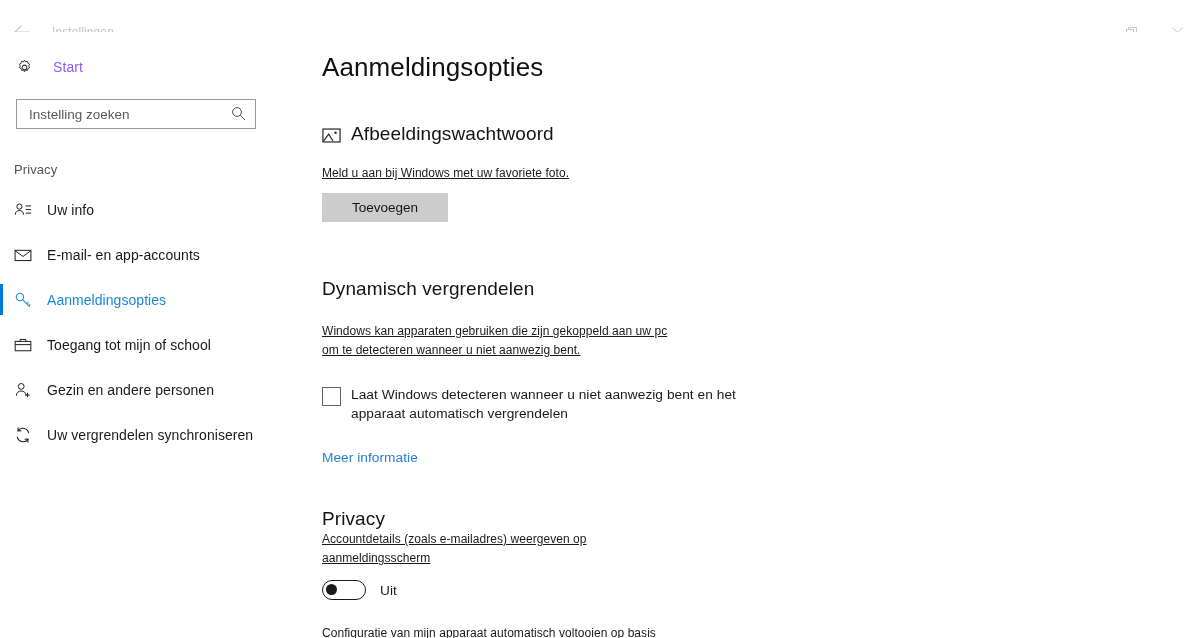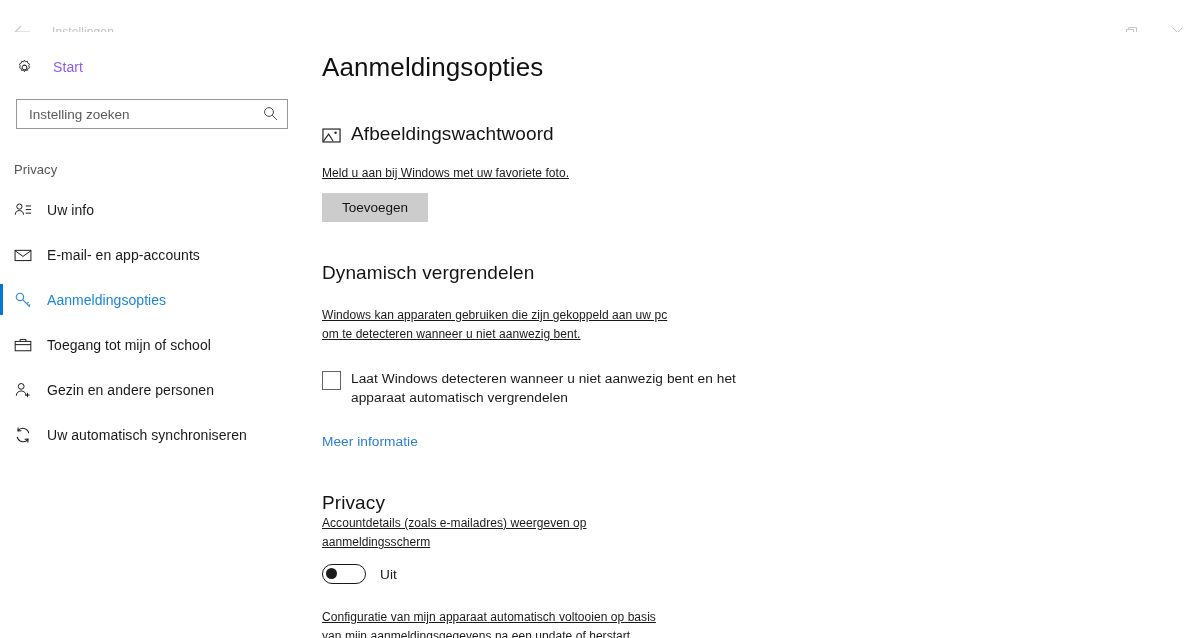--- a/index.html
+++ b/index.html
@@ -52,21 +52,21 @@
     height: 40px; padding-left: 16px;
     margin-top: 15px;
   }
   .start-icon { width: 22px; color: #333; display: flex; align-items: center; }
   .start-label {
     font-size: 14px; color: #8b5cf6;
     margin-left: 15px; letter-spacing: .1px;
   }
   .search-wrap {
     margin: 12px 0 0 16px;
-    width: 272px; height: 30px;
+    width: 240px; height: 30px;
     border: 1px solid #999999;
     background: #ffffff;
     display: flex; align-items: center;
     position: relative;
   }
   .search-input {
     border: 0; outline: 0; background: transparent;
     font-family: "Liberation Sans", sans-serif;
     font-size: 13.5px; color: #1a1a1a;
     padding-left: 12px;
@@ -133,21 +133,21 @@
     font-size: 12px; color: #1a1a1a;
     line-height: 19px; letter-spacing: .05px;
     margin-left: 2px;
     text-decoration: underline;
   }
   .btn {
     display: inline-block;
     background: #cccccc; border: 0;
     font-family: "Liberation Sans", sans-serif;
     font-size: 13.5px; color: #141414;
-    padding: 6px 20px;
+    padding: 6px 30px;
     min-width: 95px;
     text-align: center;
     line-height: 17px;
   }
   .sec-title-plain {
     font-size: 19px; font-weight: 400; color: #141414;
     letter-spacing: .1px; margin-left: 2px;
   }
   .checkbox-row {
     display: flex; margin-left: 2px;
@@ -314,21 +314,21 @@
     <div class="nav-item">
       <span class="accent"></span>
       <span class="nav-ico">
         <svg width="18" height="18" viewBox="0 0 20 20">
           <path d="M16.4 8 A6.8 6.8 0 0 0 4.4 5.2" fill="none" stroke="currentColor" stroke-width="1.2"></path>
           <path d="M3.6 12 A6.8 6.8 0 0 0 15.6 14.8" fill="none" stroke="currentColor" stroke-width="1.2"></path>
           <path d="M4.6 1.6 L4.4 5.4 L8.2 5.2" fill="none" stroke="currentColor" stroke-width="1.2"></path>
           <path d="M15.4 18.4 L15.6 14.6 L11.8 14.8" fill="none" stroke="currentColor" stroke-width="1.2"></path>
         </svg>
       </span>
-      <span class="nav-label">Uw automatisch synchroniseren</span>
+      <span class="nav-label">Uw vergrendelen synchroniseren</span>
     </div>
 
   </div>
 </div>
 
 <div class="main">
 
   <div class="page-title">Aanmeldingsopties</div>
 
   <div>
@@ -341,21 +341,21 @@
         </svg>
       </span>
       <span class="sec-title">Afbeeldingswachtwoord</span>
     </div>
     <div class="body-text" style="margin-top:19px;">Meld u aan bij Windows met uw favoriete foto.</div>
     <div style="margin-top:10px;margin-left:2px;">
       <button class="btn">Toevoegen</button>
     </div>
   </div>
 
-  <div style="margin-top:40px;">
+  <div style="margin-top:56px;">
     <div class="sec-title-plain">Dynamisch vergrendelen</div>
     <div class="body-text" style="margin-top:22px;">Windows kan apparaten gebruiken die zijn gekoppeld aan uw pc</div>
     <div class="body-text">om te detecteren wanneer u niet aanwezig bent.</div>
 
     <div class="checkbox-row" style="margin-top:25px;">
       <span class="checkbox"></span>
       <span class="checkbox-label">
         <span>Laat Windows detecteren wanneer u niet aanwezig bent en het</span><br>
         <span>apparaat automatisch vergrendelen</span>
       </span>

